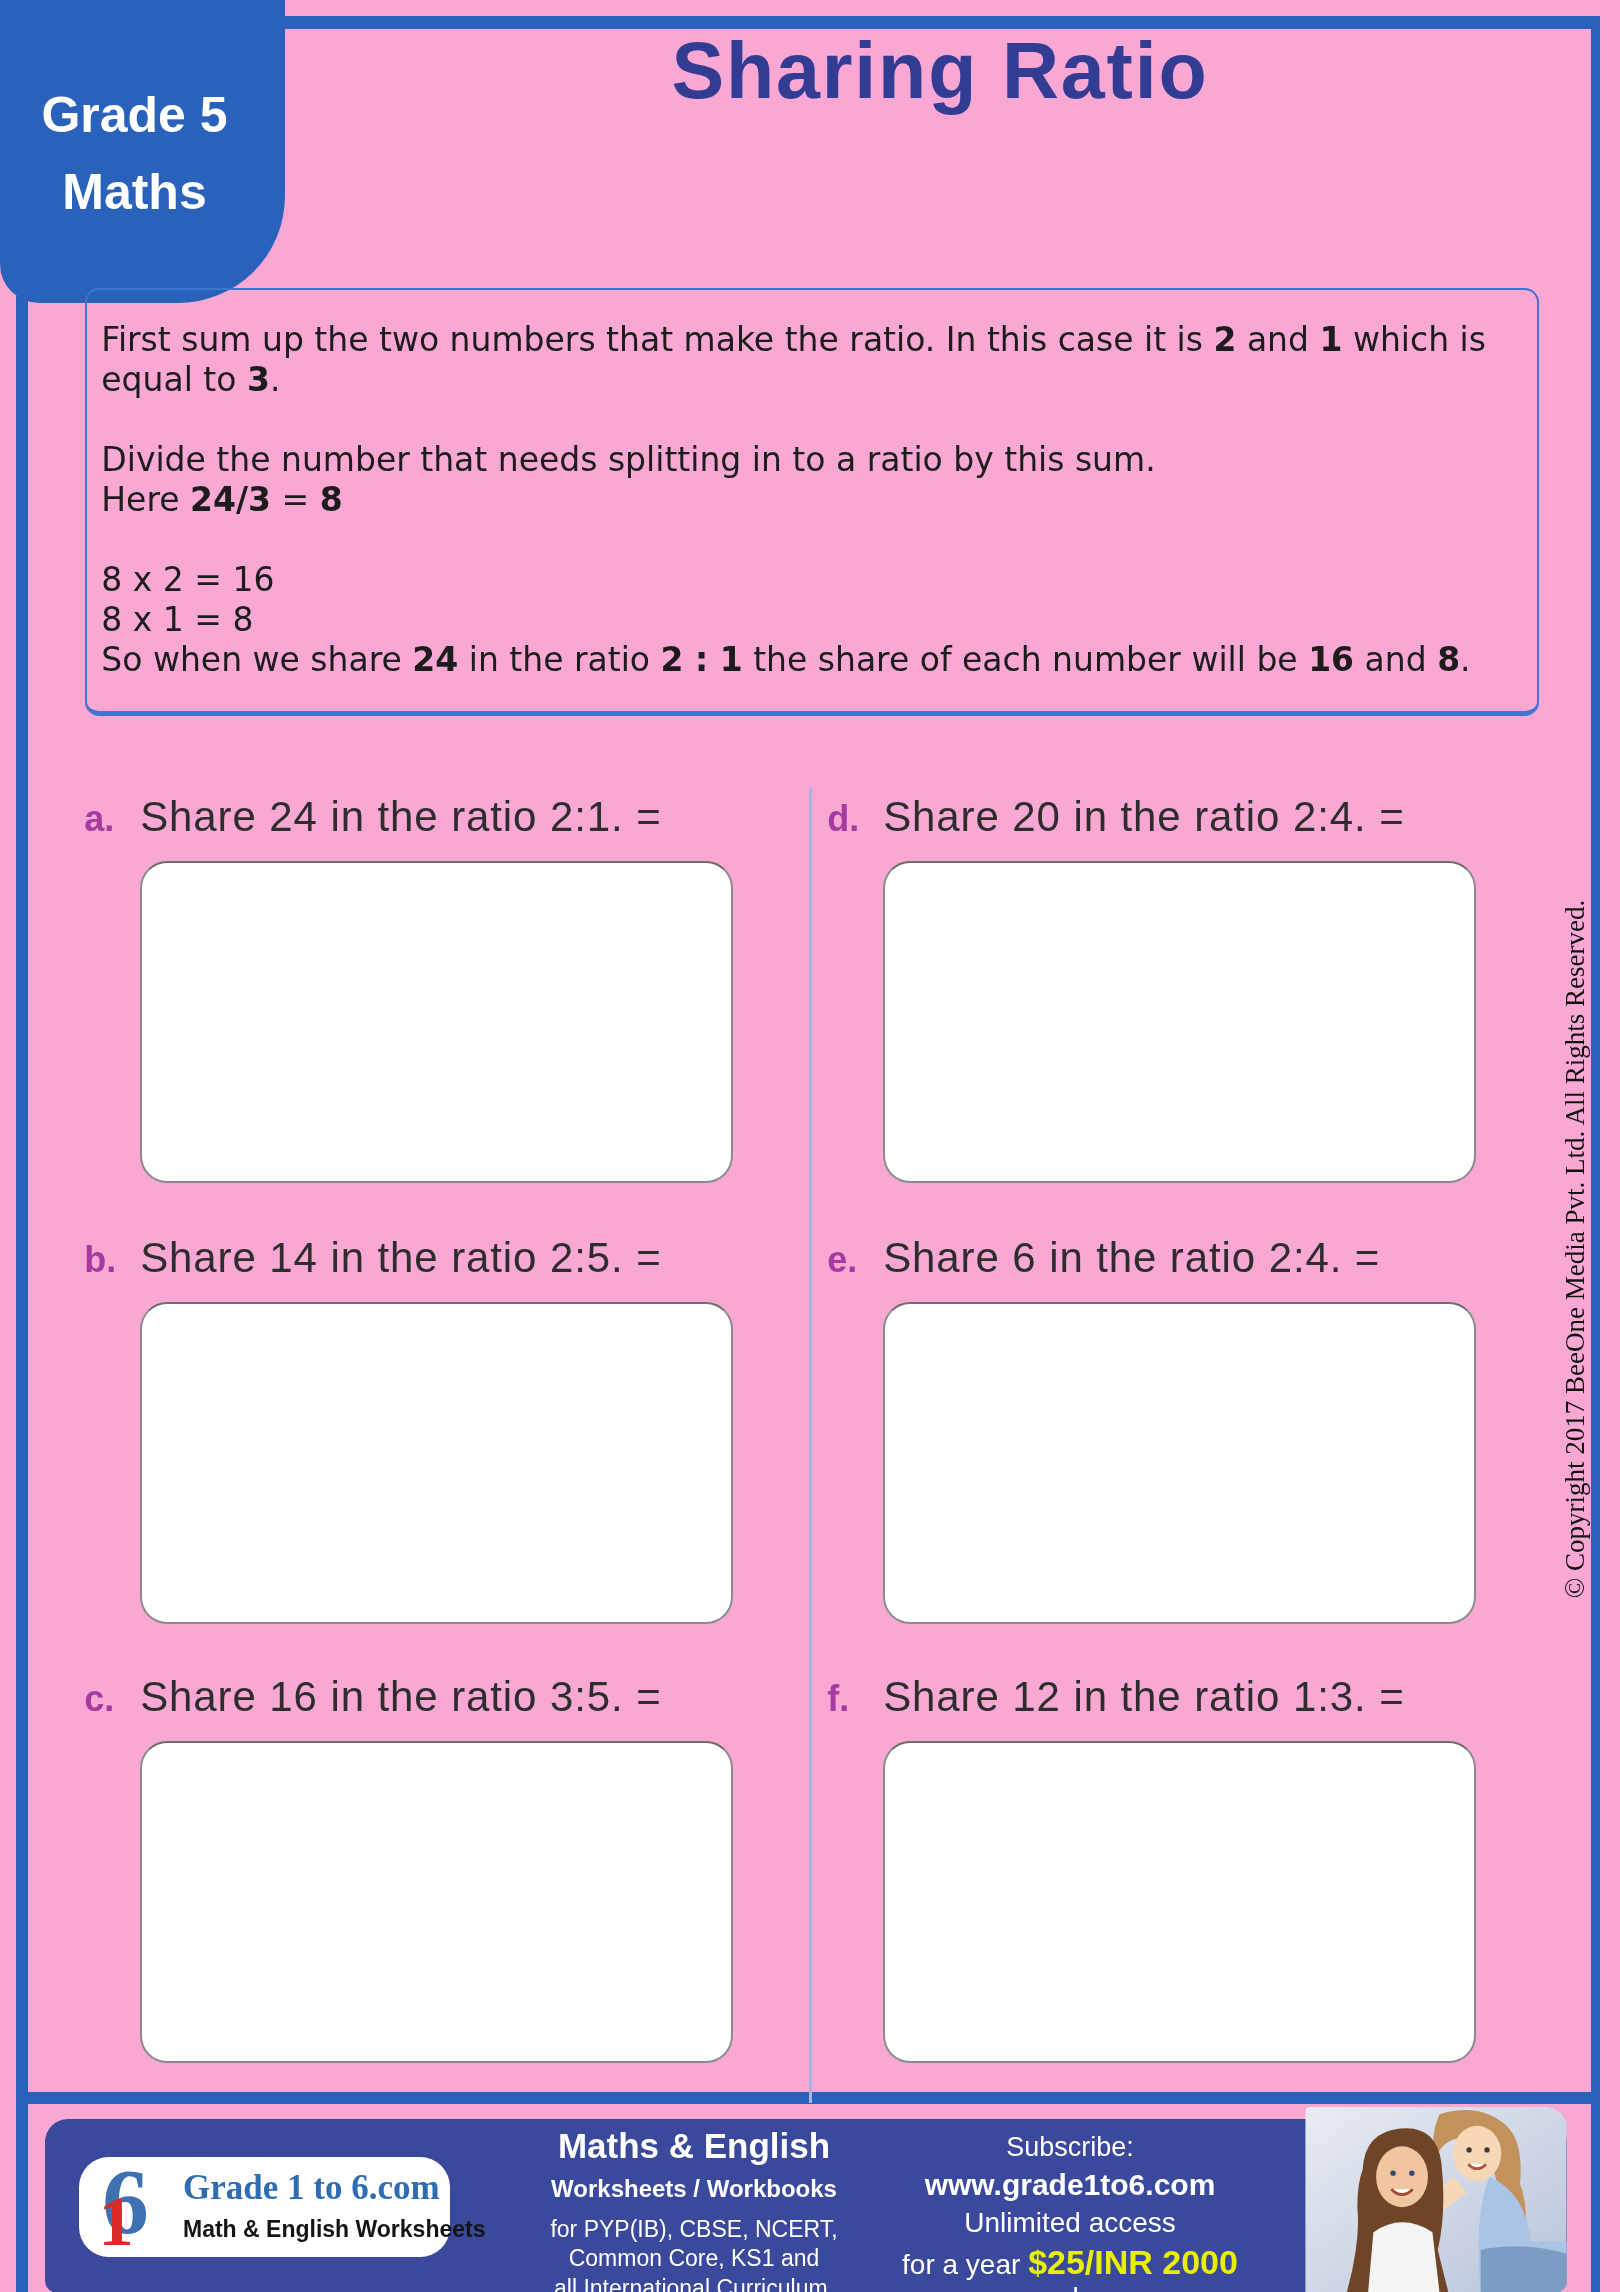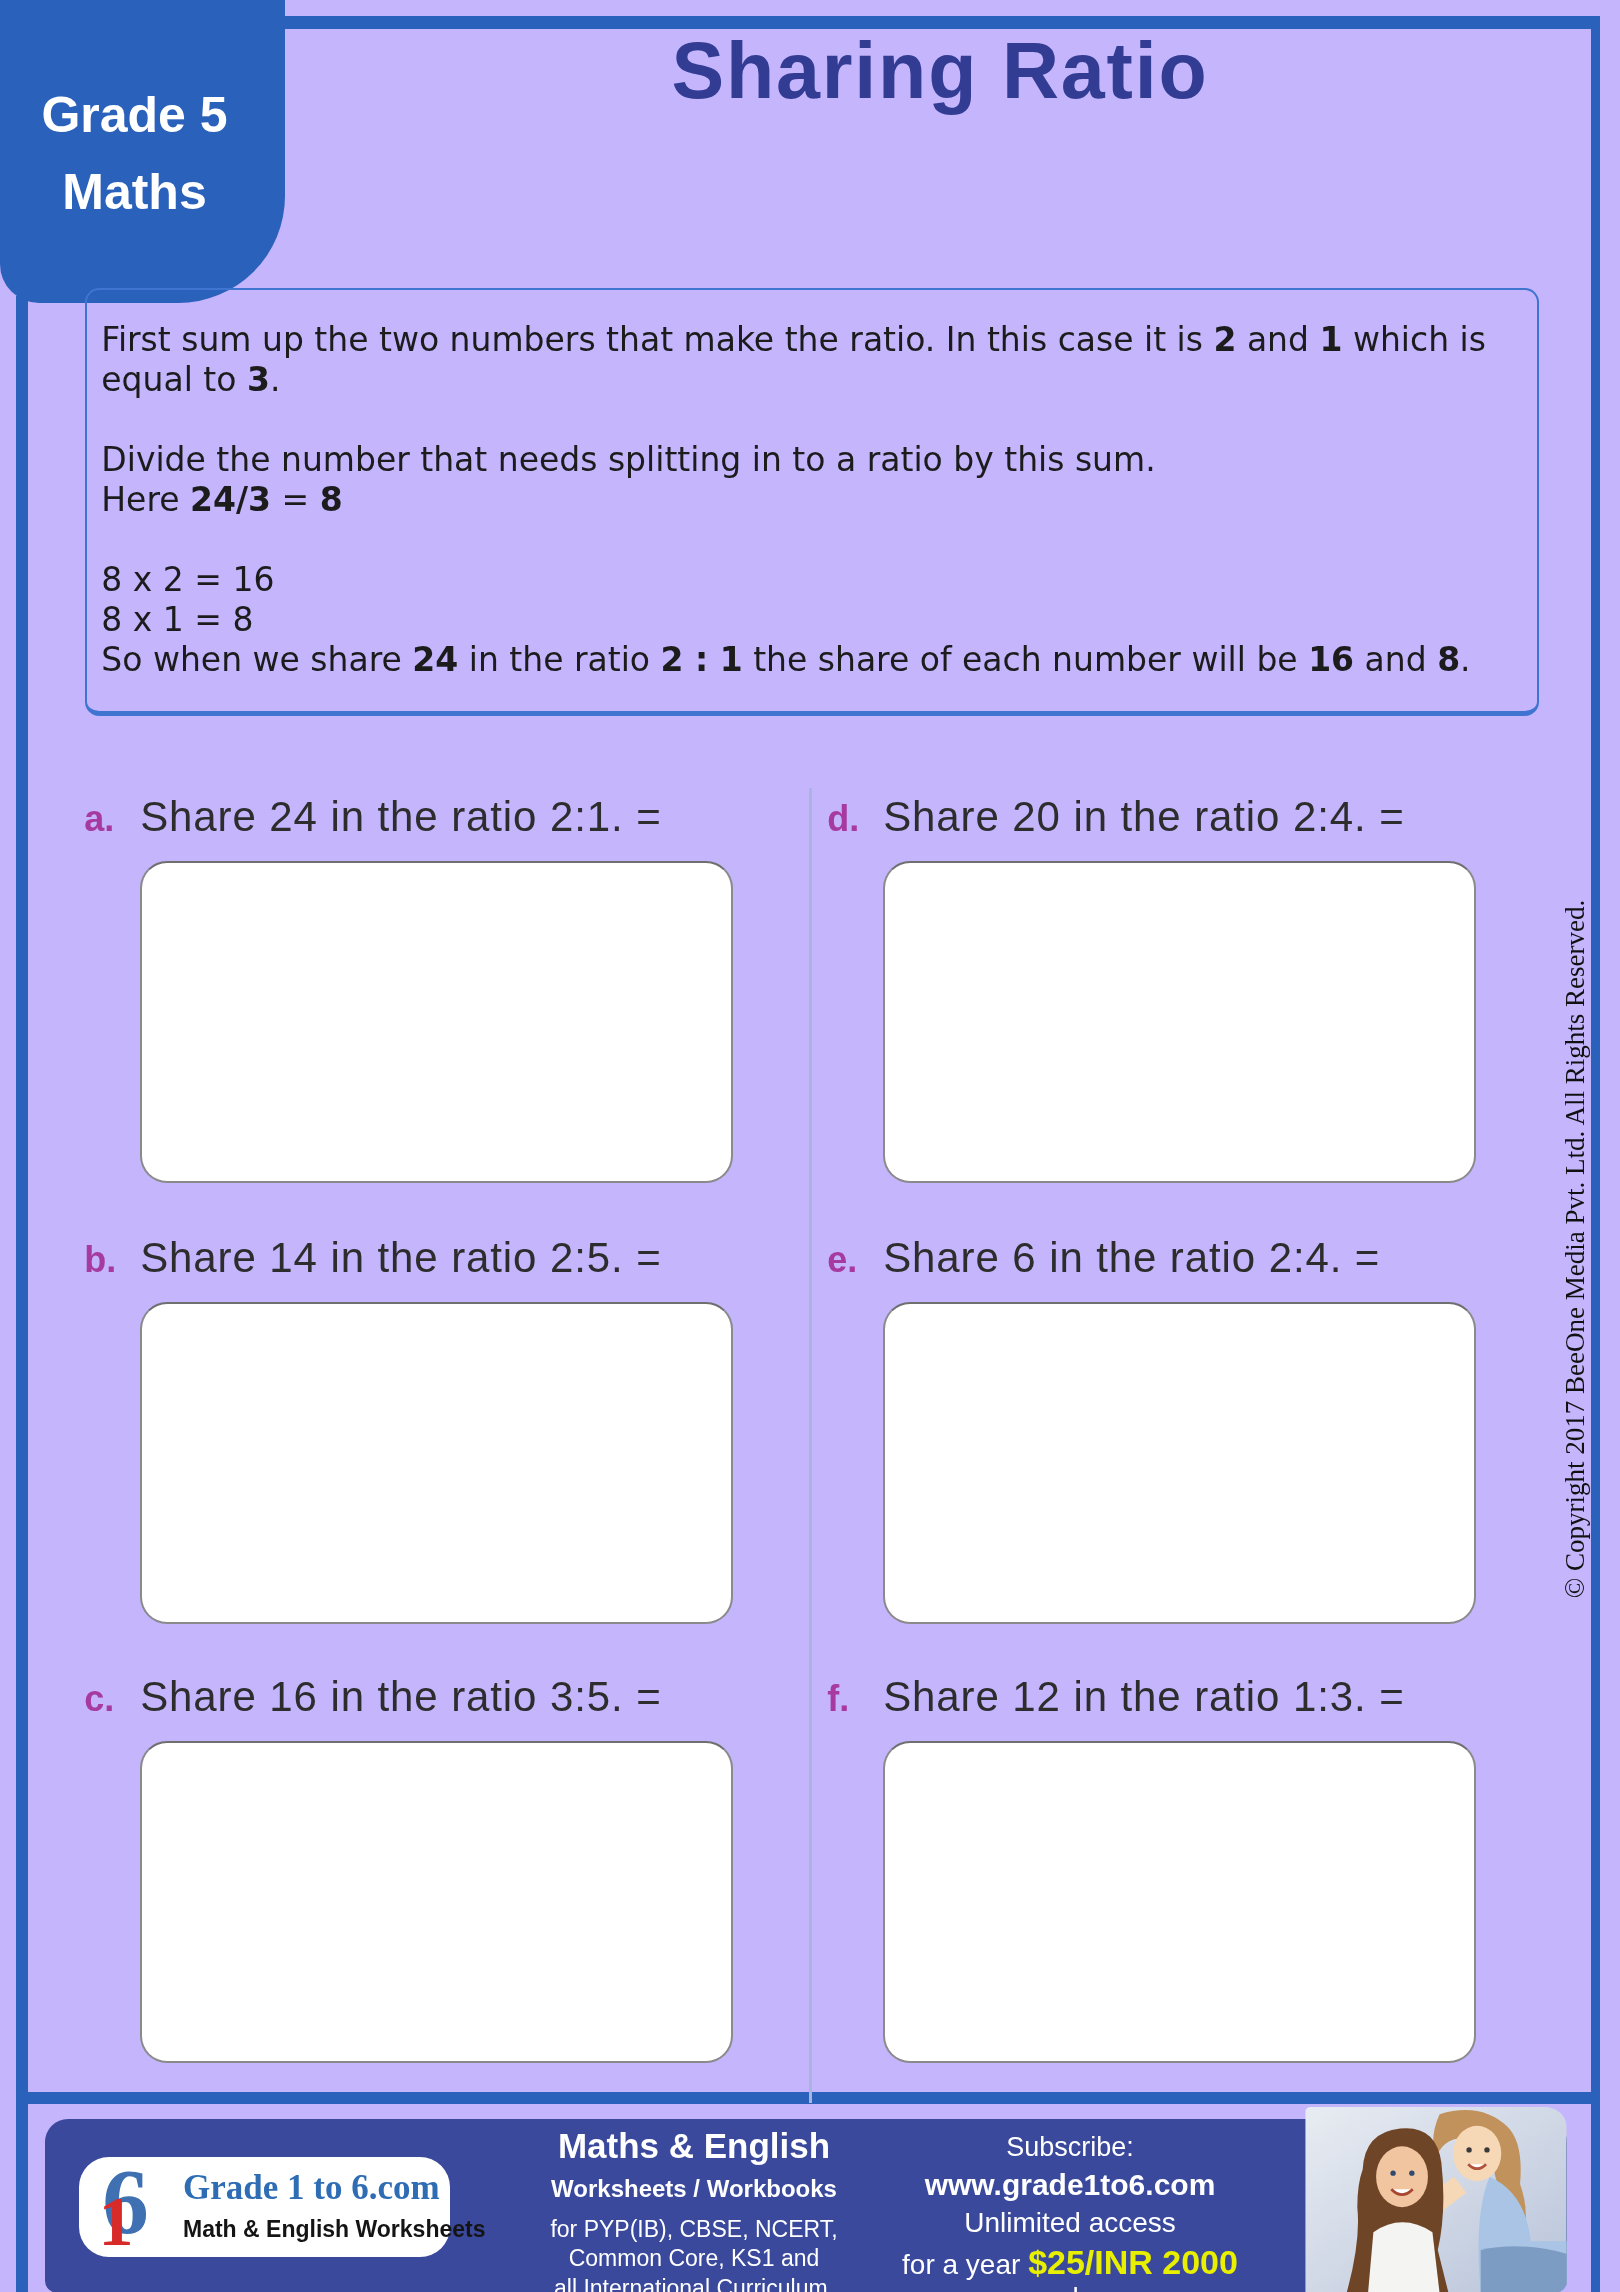--- a/index.html
+++ b/index.html
@@ -1,16 +1,16 @@
 <!DOCTYPE html>
 <html style="--accent_blue: #2a61ba; --title_navy: #333c93; --box_blue: #3f74d1; --footer_blue: #3a499c; --magenta: #a63aa0; --yellow: #e8f000;font-size:14.3px"><head>
 <meta charset="utf-8">
 <style>
   html,body{margin:0;padding:0;background:#ffffff;}
-  .page{position:relative;width:1620px;height:2293px;background:#c4b5fd;overflow:hidden;
+  .page{position:relative;width:1620px;height:2293px;background:#f9a8d4;overflow:hidden;
         font-family:"Liberation Sans",sans-serif;}
 
   
   .frame-top{position:absolute;left:269px;right:19.7px;top:16px;height:12.5px;background:var(--accent_blue);}
   .frame-left{position:absolute;left:16px;width:11.6px;top:296px;bottom:0;background:var(--accent_blue);}
   .frame-right{position:absolute;right:19.7px;width:9px;top:16px;bottom:0;background:var(--accent_blue);}
   .frame-bottom{position:absolute;left:16px;right:19.7px;top:2092px;height:11.6px;background:var(--accent_blue);}
 
   
   .badge{position:absolute;left:0;top:0;width:285px;height:303px;background:var(--accent_blue);

